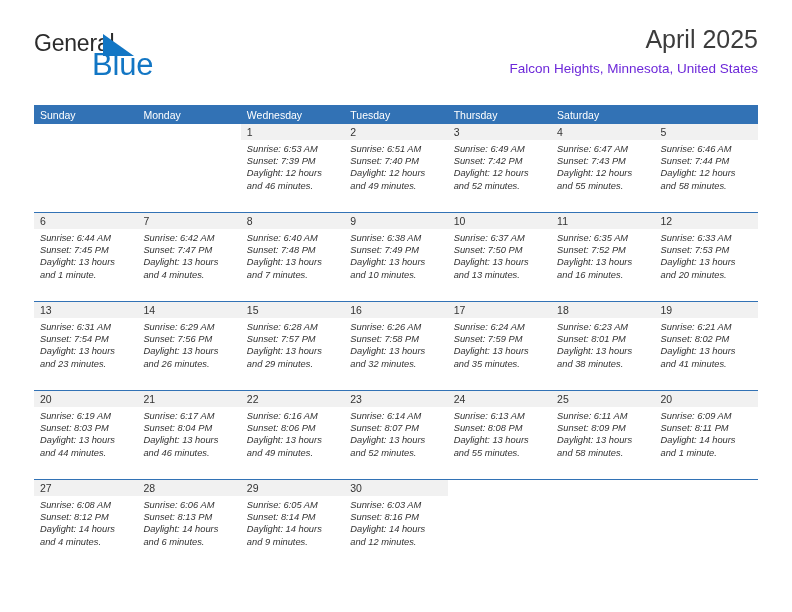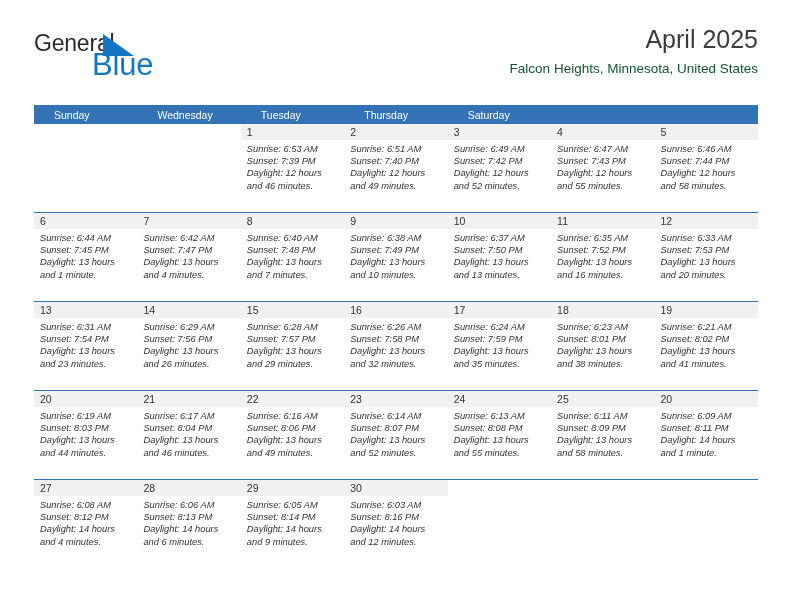--- a/index.html
+++ b/index.html
@@ -76,21 +76,21 @@
     line-height: 30px;
     color: #3c3c3c;
     font-weight: 400;
     white-space: nowrap;
     text-align: right;
   }
   .cal-subtitle {
     margin-top: 7px;
     font-size: 13.5px;
     line-height: 16px;
-    color: #14532d;
+    color: #6d28d9;
     font-weight: 400;
     white-space: nowrap;
   }
 
   
   .calendar {
     position: absolute;
     left: 34px;
     top: 105px;
     width: 724px;
@@ -98,21 +98,21 @@
   .dow-row {
     display: flex;
     width: 724px;
     height: 19px;
     background: #3272b5;
   }
   .dow-cell {
     width: 103.43px;
     height: 19px;
     box-sizing: border-box;
-    padding-left: 20px;
+    padding-left: 6px;
     display: flex;
     align-items: center;
     color: #ffffff;
     font-size: 10.5px;
     line-height: 12px;
     font-weight: 400;
     overflow: hidden;
     white-space: nowrap;
   }
 
@@ -184,20 +184,21 @@
     <div class="title-block">
       <div class="cal-title">April 2025</div>
       <div class="cal-subtitle">Falcon Heights, Minnesota, United States</div>
     </div>
 
   </div>
 
   <div class="calendar">
     <div class="dow-row" id="dow-row">
         <div class="dow-cell">Sunday</div>
+        <div class="dow-cell">Monday</div>
         <div class="dow-cell">Wednesday</div>
         <div class="dow-cell">Tuesday</div>
         <div class="dow-cell">Thursday</div>
         <div class="dow-cell">Saturday</div>
       </div>
     <div id="weeks-container">
         <div class="week-row">
           <div class="week-cells">
             <div class="day-cell">
               <div class="daynum-band">

